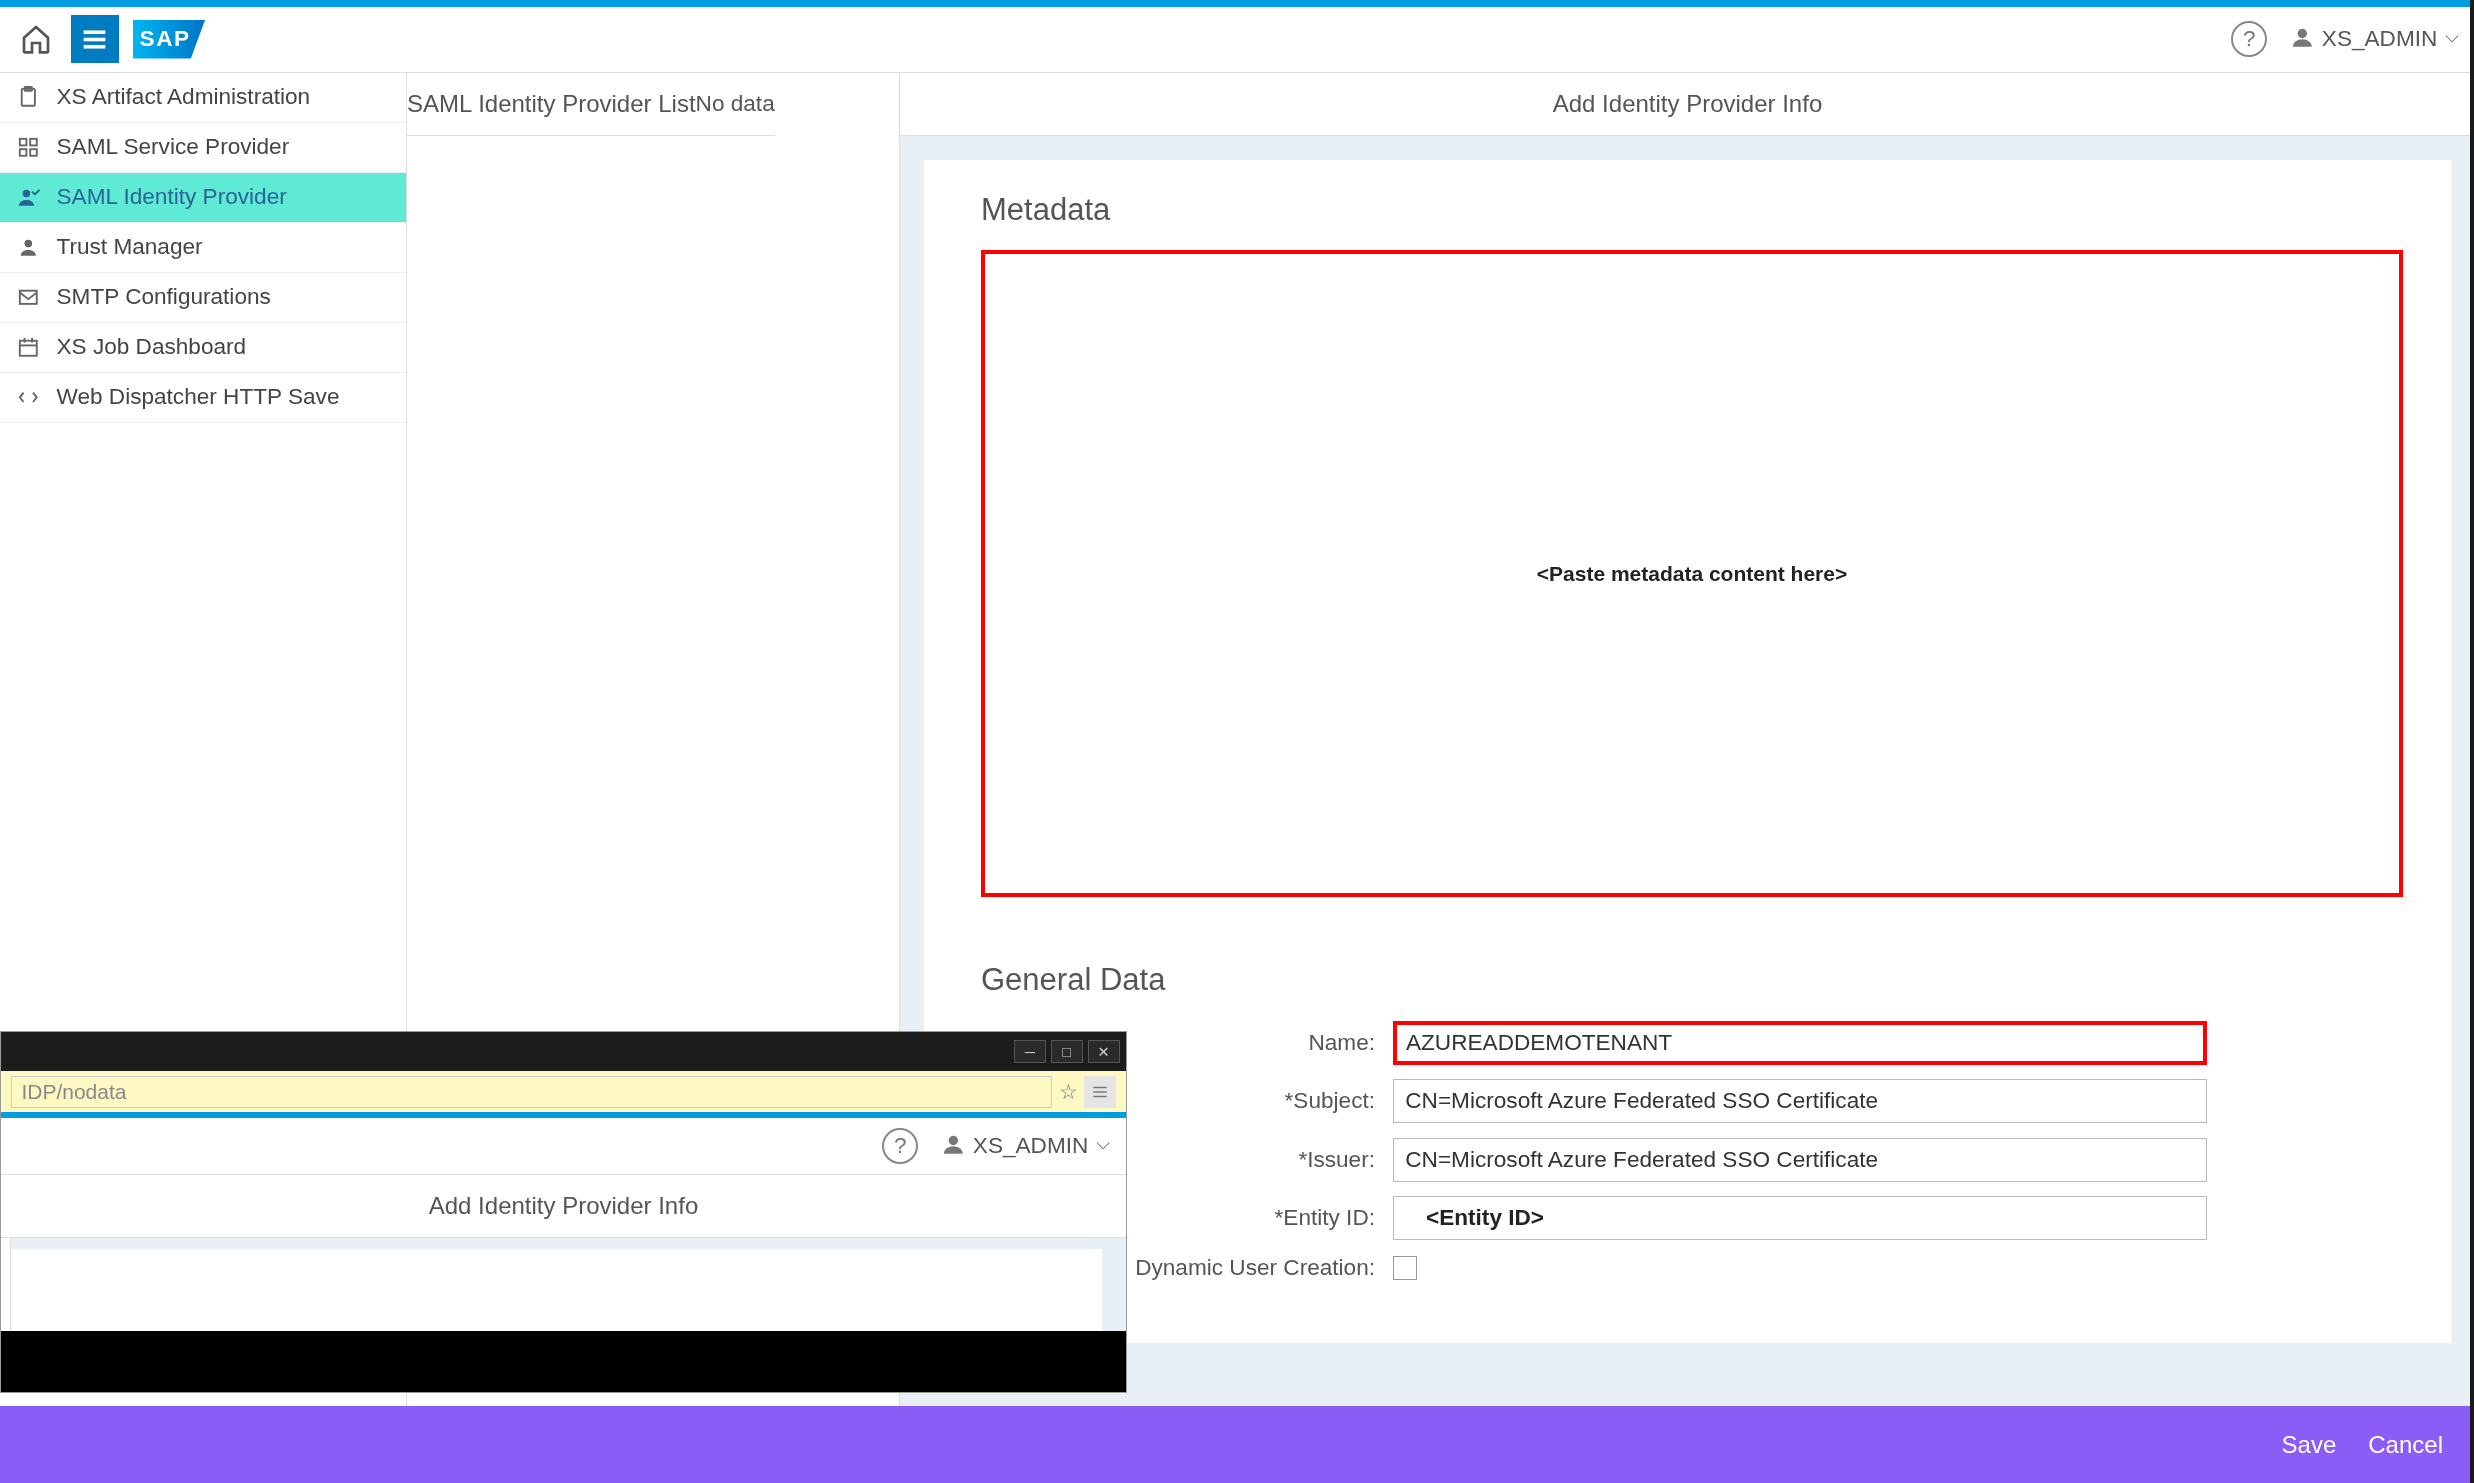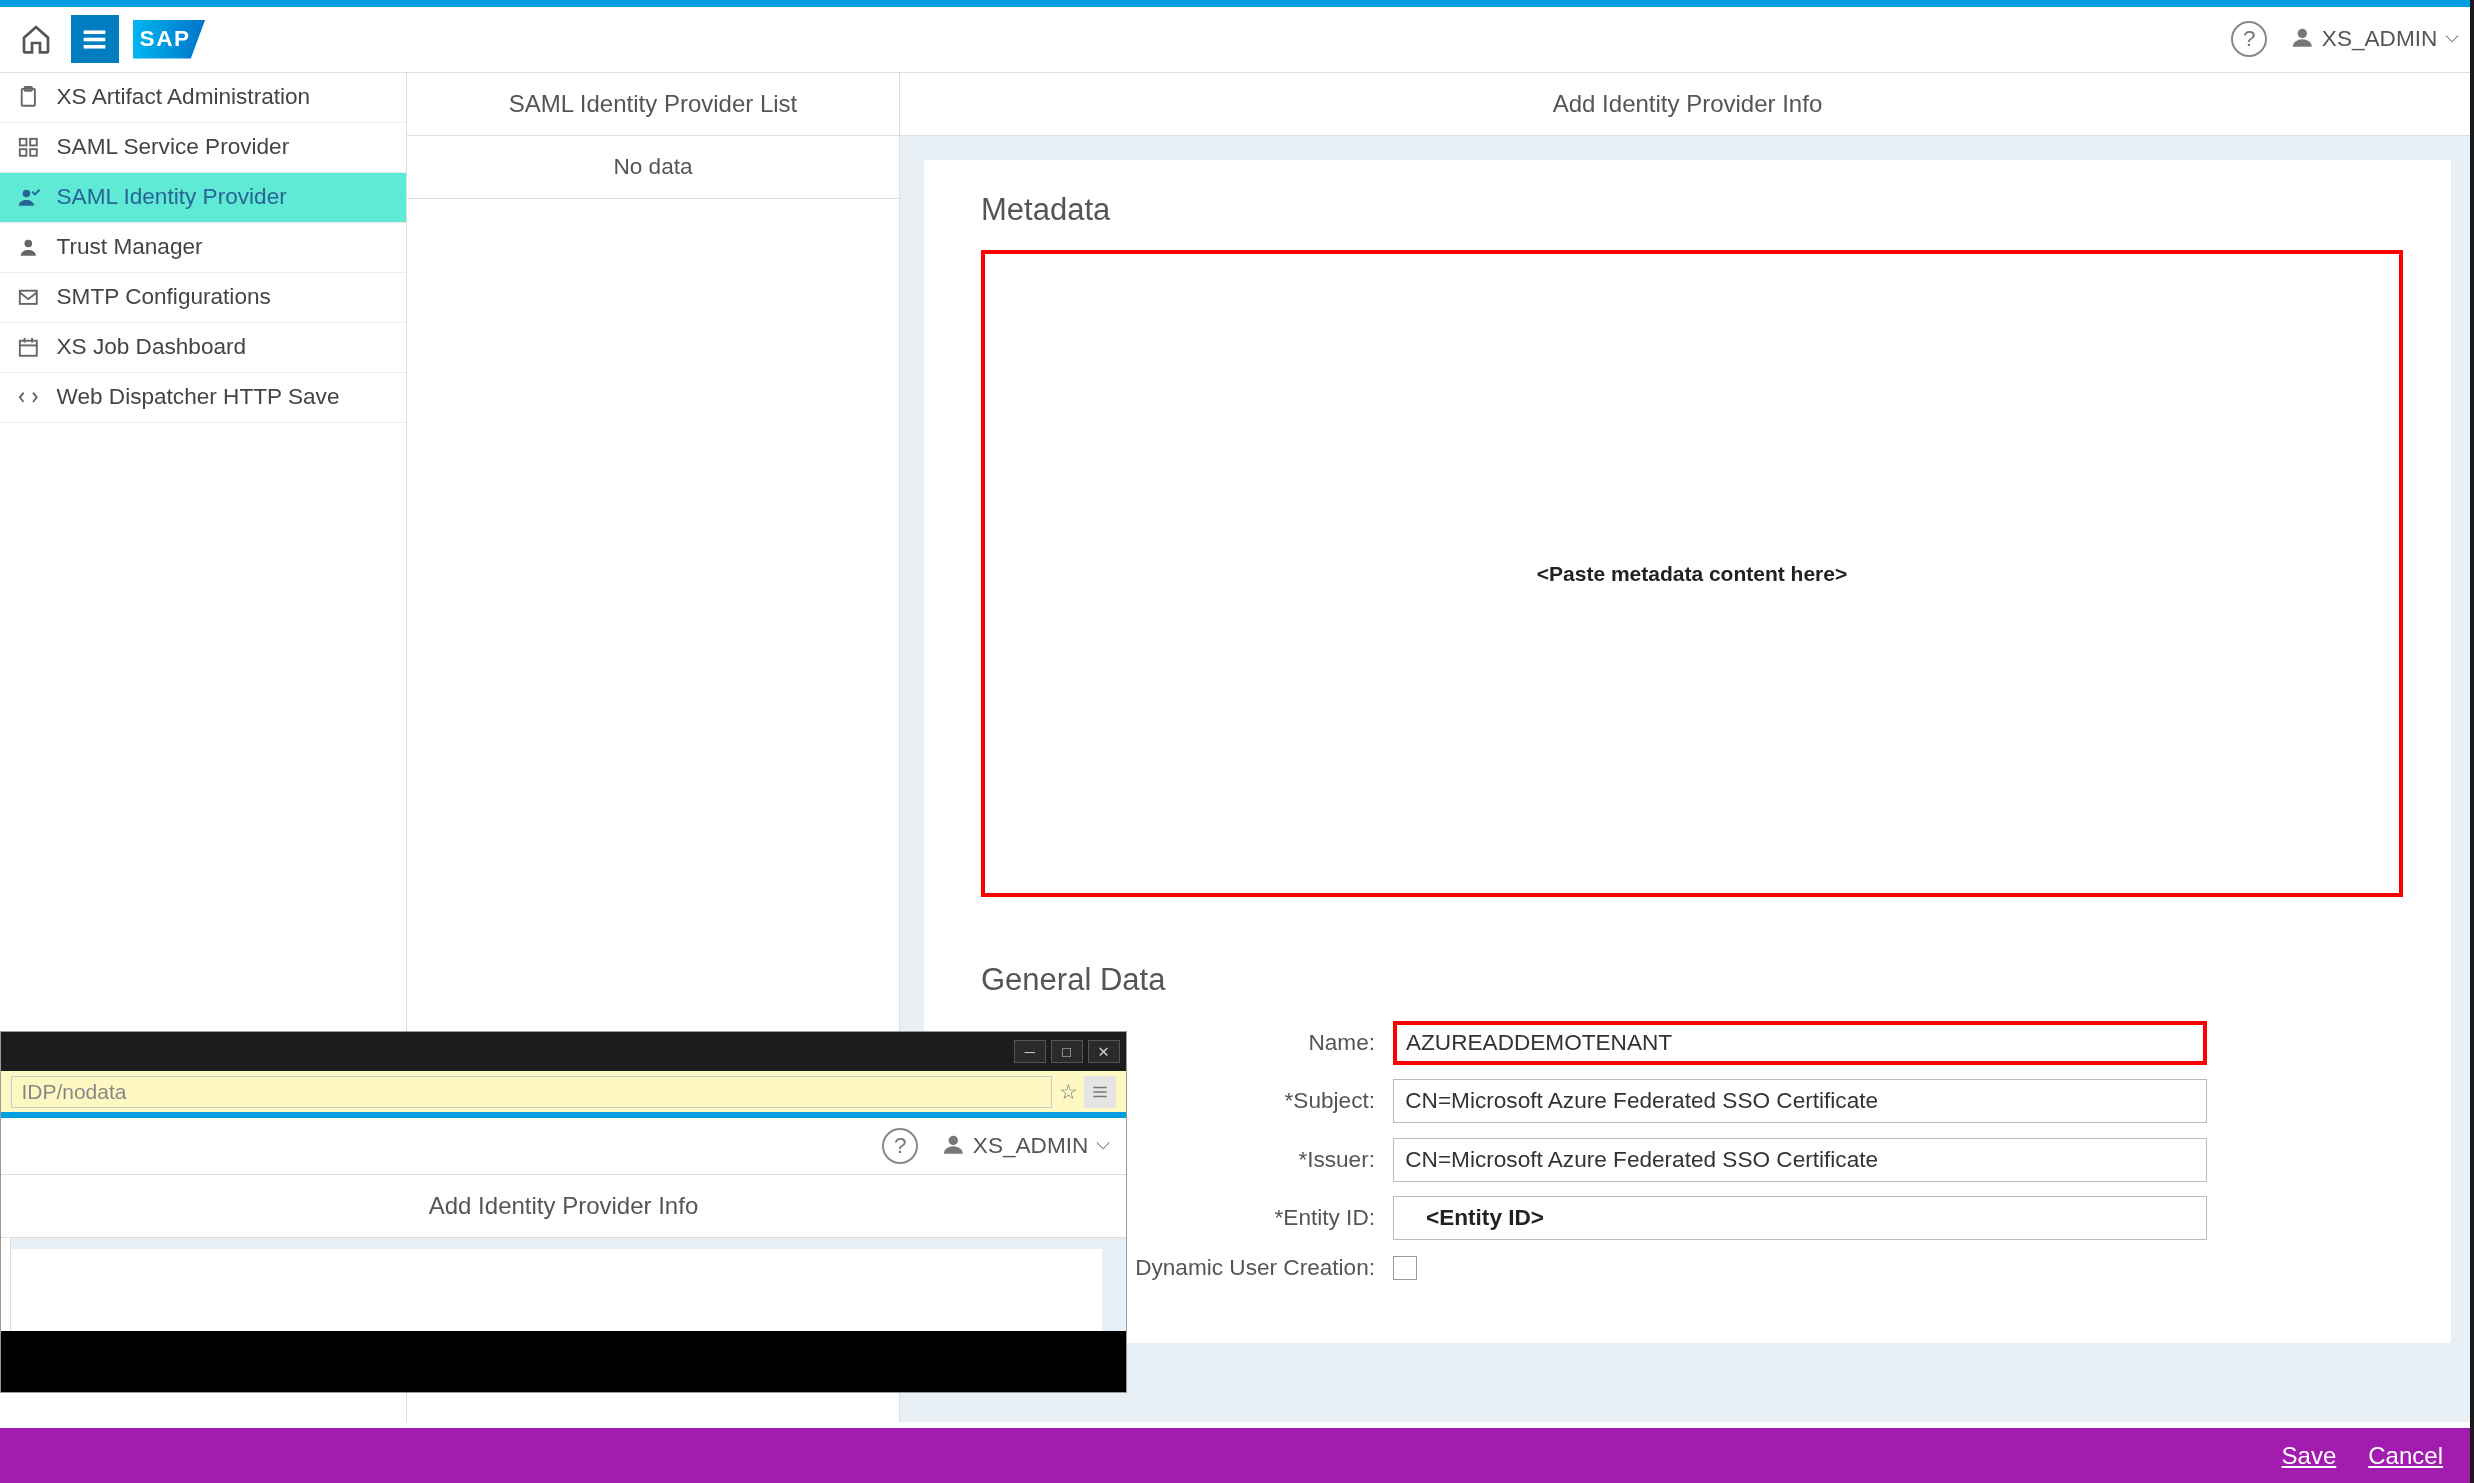--- a/index.html
+++ b/index.html
@@ -100,21 +100,21 @@
     .side-item .ico {
       width: 27.5px; height: 27.5px;
       display: inline-flex; align-items: center; justify-content: center;
       color: #666;
     }
     .side-item.active .ico { color: #2a6496; }
     .mid-panel {
       width: 493px;
       border-right: 0.8px solid #ddd;
       display: flex;
-      flex-direction: column;
+      flex-direction: row;
     }
     .mid-title {
       height: 63px;
       display: flex;
       align-items: center;
       justify-content: center;
       font-size: 24px;
       color: #555;
       border-bottom: 0.8px solid #ddd;
     }
@@ -199,30 +199,29 @@
       font-weight: bold;
       color: #222;
     }
     .checkbox {
       width: 24px; height: 24px;
       border: 1.6px solid #999;
     }
     .footer {
       position: absolute;
       left: 0; right: 0; bottom: 0;
-      height: 55px;
-      background: #a21caf;
+      height: 77px;
+      background: #8b5cf6;
       display: flex;
       align-items: center;
       justify-content: flex-end;
       gap: 32px;
       padding: 0 32px;
       color: #fff;
       font-size: 24px;
-      text-decoration: underline;
     }
     .footer-btn {
       color: #fff;
       cursor: pointer;
     }
     
     .overlay-window {
       position: absolute;
       left: 0;
       top: 1031px;

